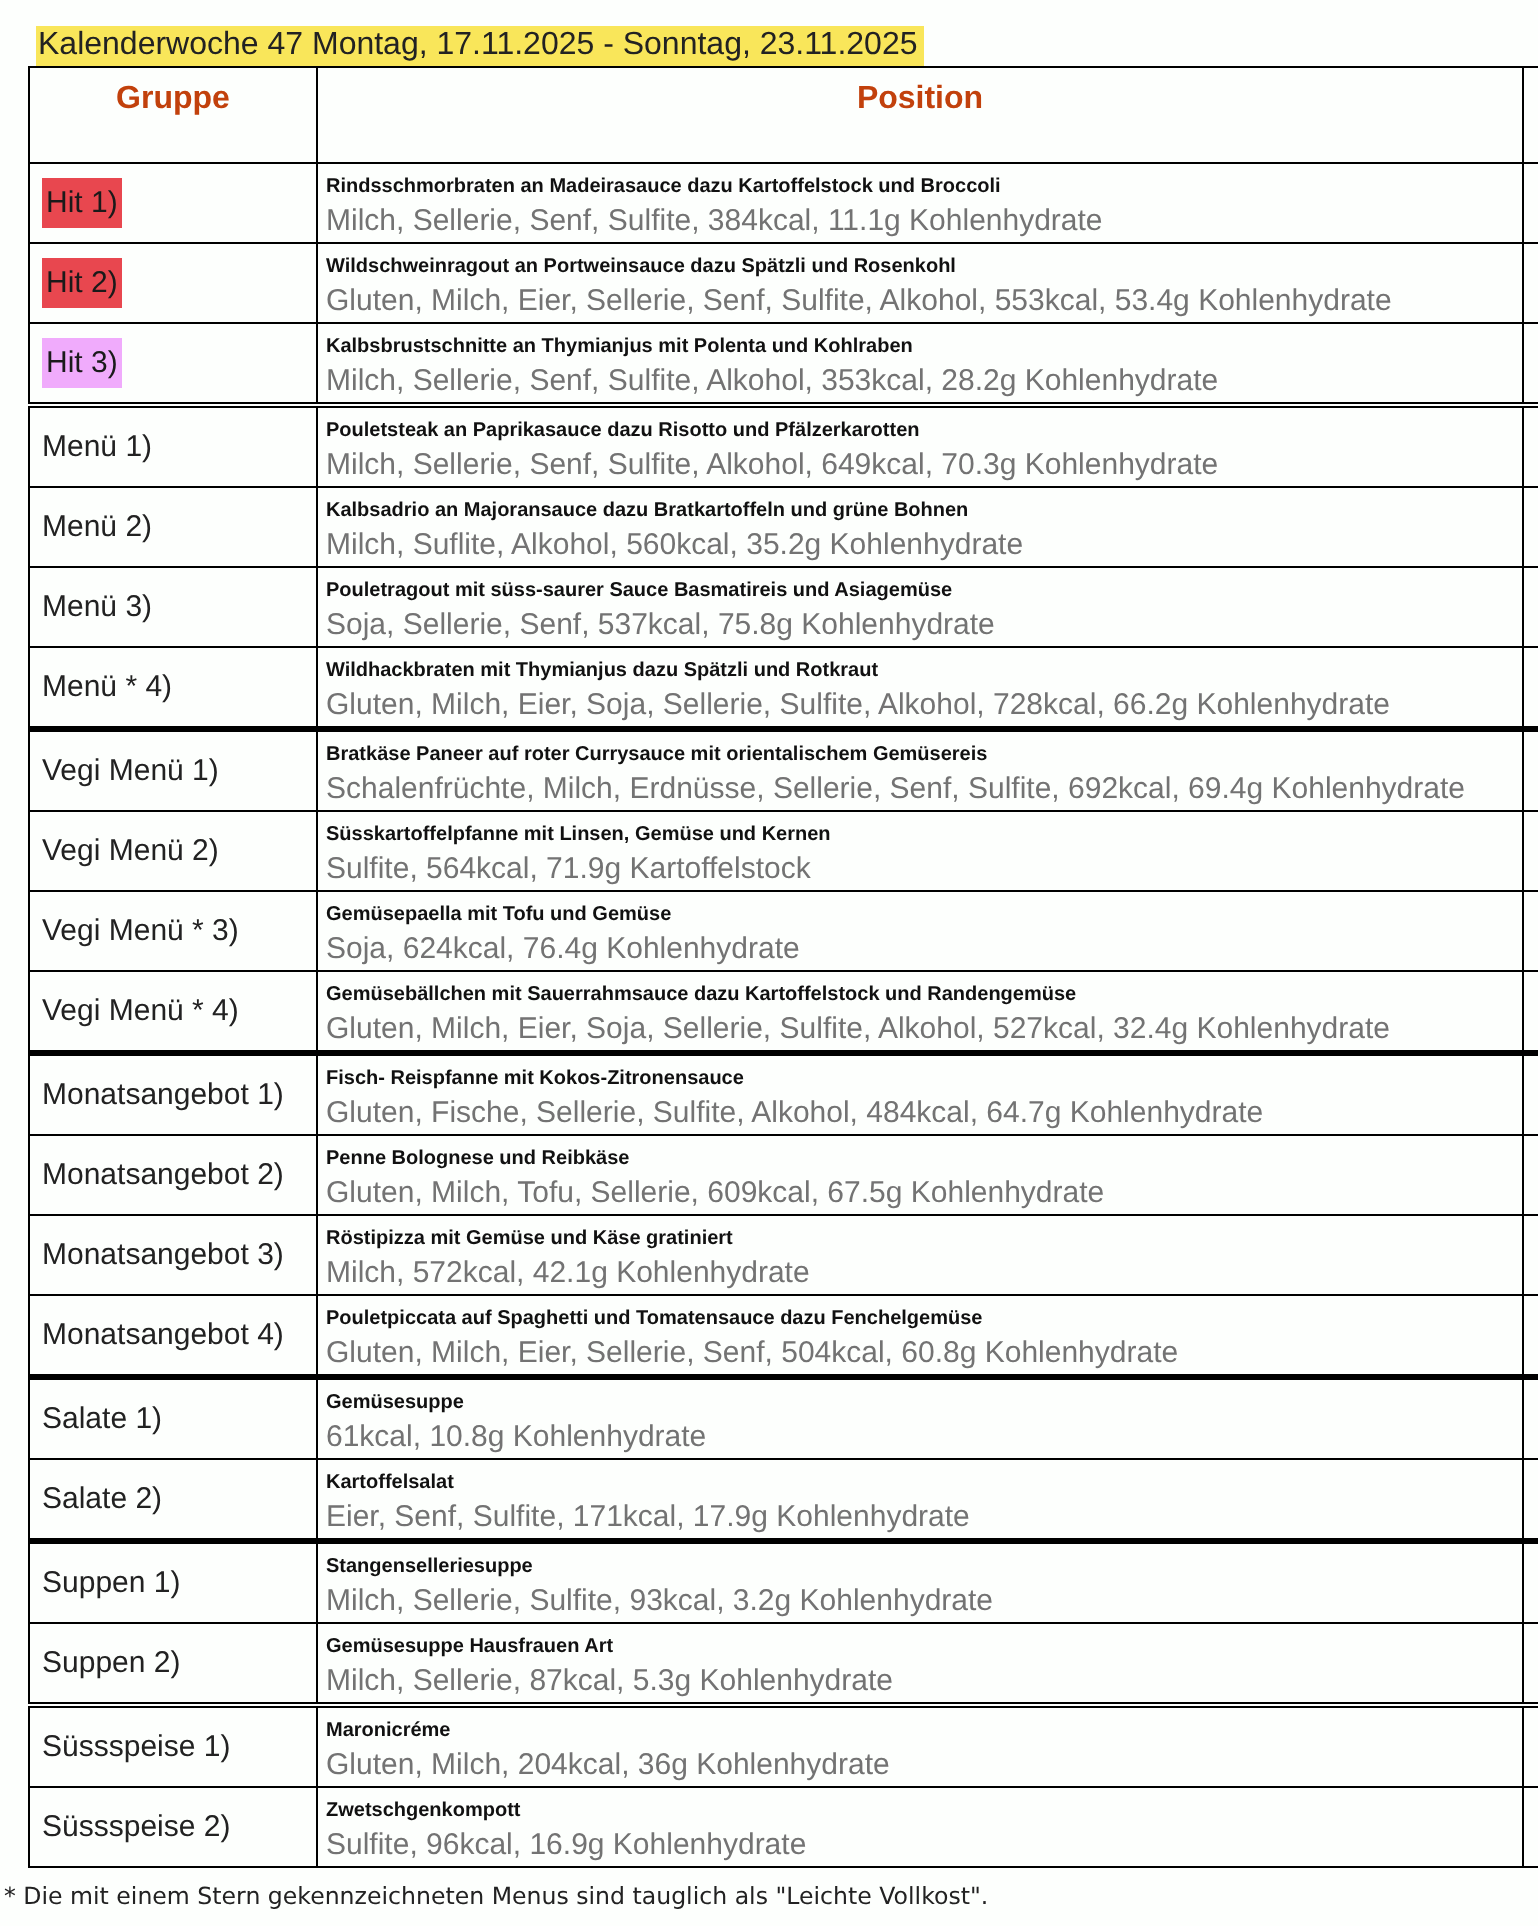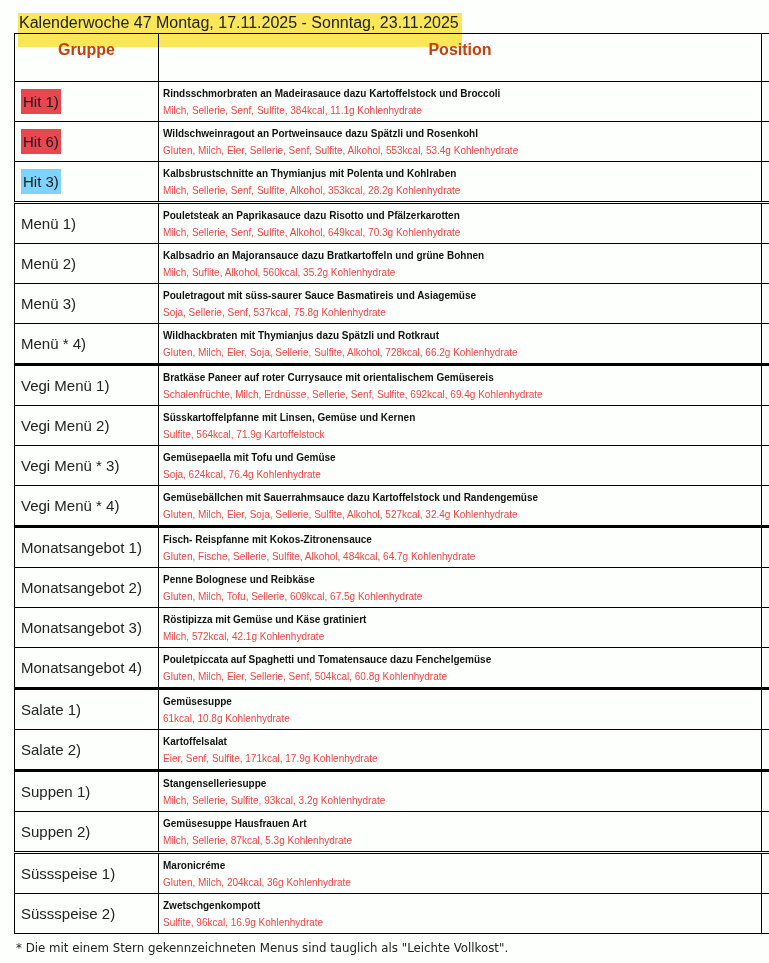--- a/index.html
+++ b/index.html
@@ -1,37 +1,37 @@
 <!DOCTYPE html>
 <html><head>
 <meta charset="utf-8">
 <style>
   html, body { margin: 0; padding: 0; background: #fdfffd; }
   body { width: 769px; height: 963px; position: relative; overflow: hidden;
          font-family: "Liberation Sans", sans-serif; color: #1a1a1a; }
-  .title { position: absolute; left: 18px; top: 13px; height: 34px; line-height: 20px;
+  .title { position: absolute; left: 18px; top: 13px; height: 20px; line-height: 20px;
            background: #f9e65a; font-size: 16px; padding: 0 3px 0 1px; color: #222; }
   table { position: absolute; left: 14px; top: 33px; width: 780px;
           border-collapse: collapse; table-layout: fixed; }
   td, th { border: 1px solid #000; padding: 0; vertical-align: middle; }
   col.c1 { width: 144px; }
   col.c2 { width: 603px; }
   col.c3 { width: 33px; }
   th { height: 40px; vertical-align: top; padding-top: 7px; font-size: 16px; font-weight: bold;
        color: #c2410c; text-align: center; }
   tr.row td { height: 39px; }
   tr.sep td { border-top: 3px double #000; margin-top: 20px; }
   tr.thick td { border-top: 3px solid #000; }
   .group { font-size: 15px; padding-left: 6px; color: #222; }
   .hit { display: inline-block; background: #e8474f; padding: 4px 2px 4px 2px; color: #1a1a1a; }
   .pos { padding-left: 4px; line-height: 17px; }
   .name { font-weight: bold; font-size: 10px; color: #111; }
-  .info { font-size: 10px; color: #ef4444; }
+  .info { font-size: 15px; color: #737373; }
   .extra { border-right: none; }
-  .footnote { position: absolute; left: 16px; top: 941px; font-family: "DejaVu Sans", sans-serif;
+  .footnote { position: absolute; left: 2px; top: 941px; font-family: "DejaVu Sans", sans-serif;
               font-size: 11.8px; color: #222; }
 </style>
 </head>
 <body>
 
 <div class="title" style="background: rgb(249, 230, 90);">Kalenderwoche 47 Montag, 17.11.2025 - Sonntag, 23.11.2025</div>
 
 <table>
   <colgroup>
       <col class="c1">
@@ -48,29 +48,29 @@
   <tbody id="rows">
       <tr class="row">
         <td class="group"><span class="hit" style="background: rgb(232, 71, 79);">Hit 1)</span></td>
         <td class="pos">
           <div class="name">Rindsschmorbraten an Madeirasauce dazu Kartoffelstock und Broccoli</div>
           <div class="info">Milch, Sellerie, Senf, Sulfite, 384kcal, 11.1g Kohlenhydrate</div>
         </td>
         <td class="extra"></td>
       </tr>
       <tr class="row">
-        <td class="group"><span class="hit" style="background: rgb(232, 71, 79);">Hit 6)</span></td>
+        <td class="group"><span class="hit" style="background: rgb(232, 71, 79);">Hit 2)</span></td>
         <td class="pos">
           <div class="name">Wildschweinragout an Portweinsauce dazu Spätzli und Rosenkohl</div>
           <div class="info">Gluten, Milch, Eier, Sellerie, Senf, Sulfite, Alkohol, 553kcal, 53.4g Kohlenhydrate</div>
         </td>
         <td class="extra"></td>
       </tr>
       <tr class="row">
-        <td class="group"><span class="hit" style="background: #7dd3fc;">Hit 3)</span></td>
+        <td class="group"><span class="hit" style="background: #f0abfc;">Hit 3)</span></td>
         <td class="pos">
           <div class="name">Kalbsbrustschnitte an Thymianjus mit Polenta und Kohlraben</div>
           <div class="info">Milch, Sellerie, Senf, Sulfite, Alkohol, 353kcal, 28.2g Kohlenhydrate</div>
         </td>
         <td class="extra"></td>
       </tr>
       <tr class="row sep">
         <td class="group"><span class="">Menü 1)</span></td>
         <td class="pos">
           <div class="name">Pouletsteak an Paprikasauce dazu Risotto und Pfälzerkarotten</div>

